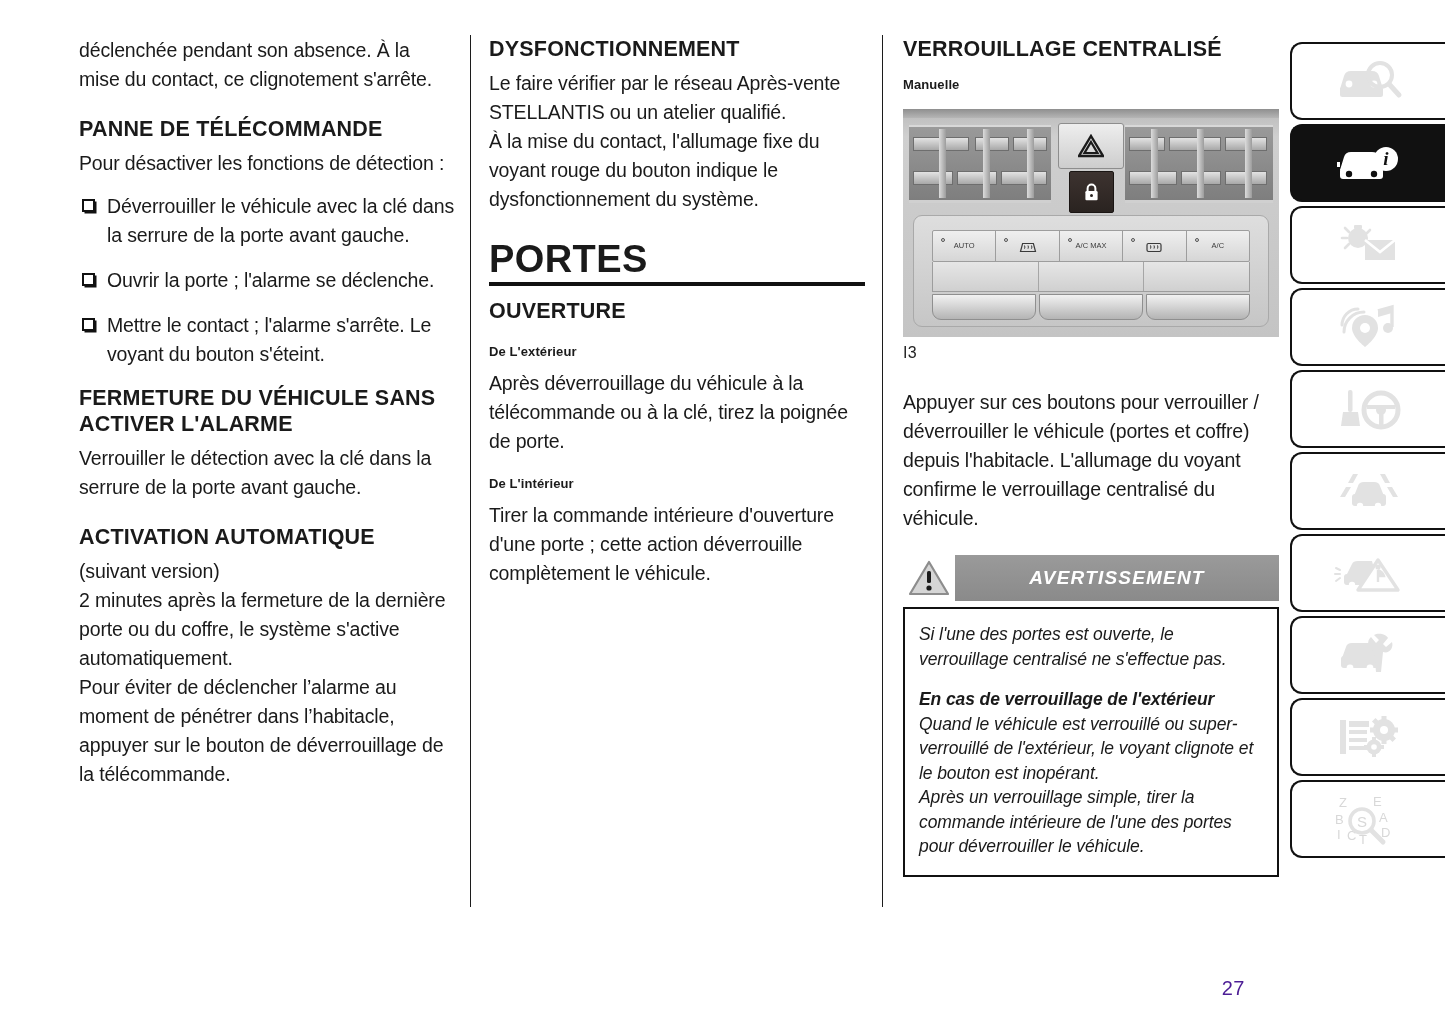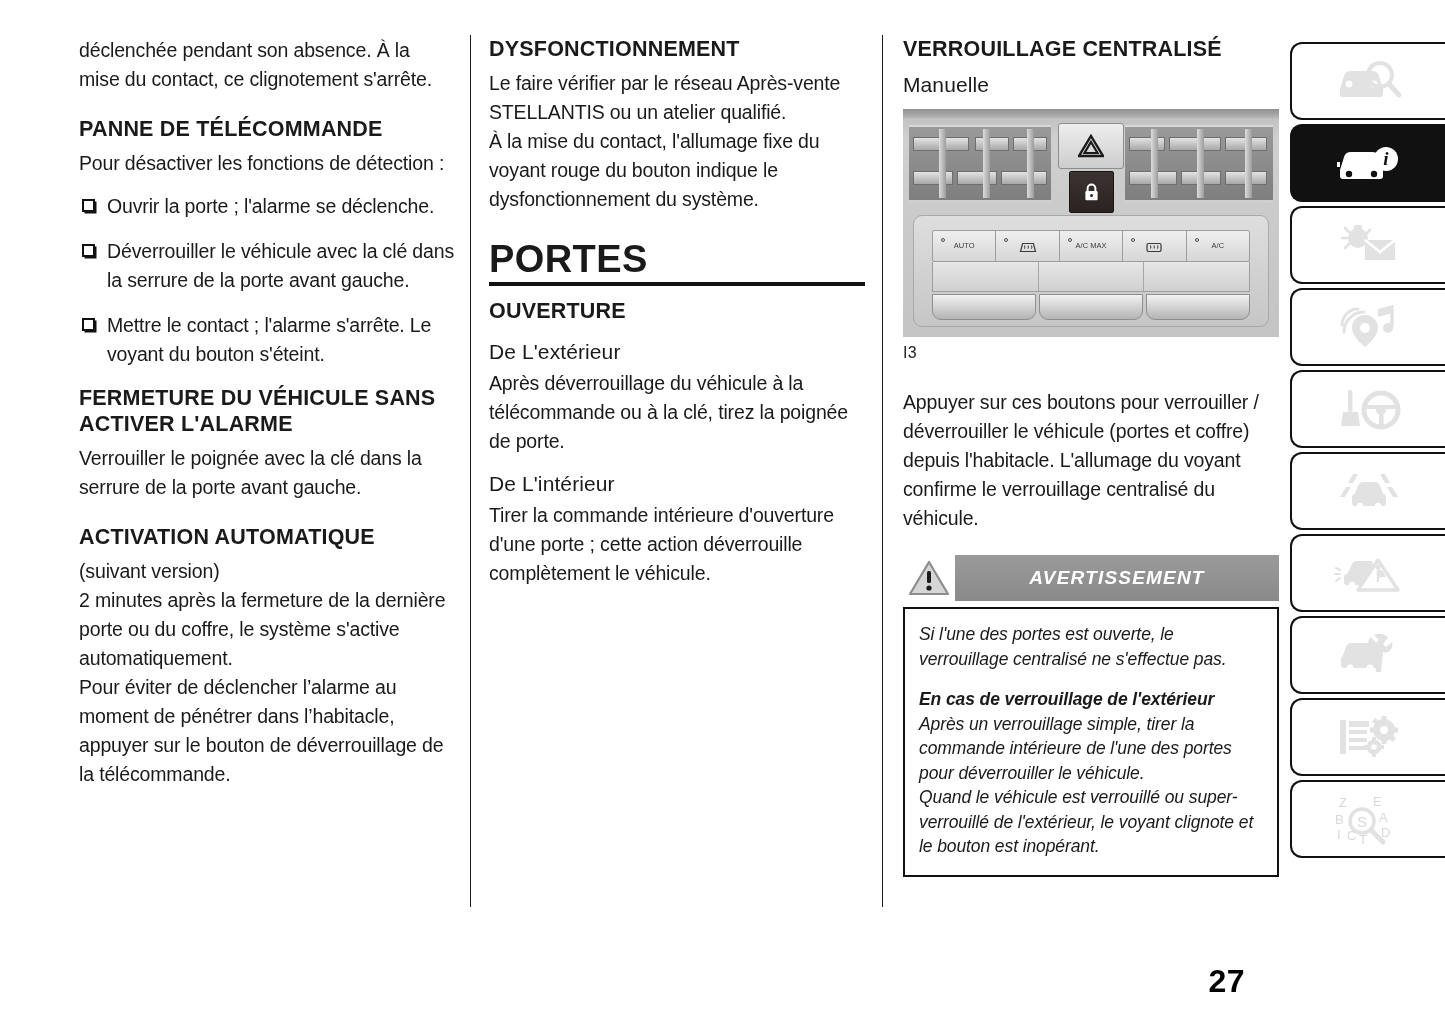--- a/index.html
+++ b/index.html
@@ -46,22 +46,22 @@
   h2.head {
     font-size: 21.5px;
     font-weight: 700;
     line-height: 26px;
     letter-spacing: 0.2px;
     margin-top: 22px;
     margin-bottom: 7px;
   }
   h2.head.tight { margin-top: 16px; }
   h3.subhead {
-    font-size: 21px;
-    font-weight: 400;
+    font-size: 13px;
+    font-weight: 700;
     line-height: 25px;
     letter-spacing: 0.1px;
     margin-top: 15px;
     margin-bottom: 5px;
   }
 
   
   ul.checks { list-style: none; margin-top: 14px; }
   ul.checks li {
     position: relative;
@@ -225,56 +225,56 @@
     border-right: none;
     border-radius: 12px 0 0 12px;
     display: flex; align-items: center; justify-content: center;
     overflow: hidden;
   }
   .tab.active { background: #111; }
   .tab svg { display: block; }
 
   .pagenum {
     position: absolute; right: 200px; bottom: 18px;
-    font-size: 32px; font-weight: 700; letter-spacing: 0.5px;
-    color: #000000;
+    font-size: 20px; font-weight: 400; letter-spacing: 0.5px;
+    color: #4c1d95;
   }
 </style>
 </head>
 <body>
 
 <div class="page">
 
   <div class="vrule" id="vrule1"></div>
   <div class="vrule" id="vrule2"></div>
 
   <div class="col" id="col1">
 
     <p class="body">déclenchée pendant son absence. À la mise du contact, ce clignotement s'arrête.</p>
 
     <h2 class="head">PANNE DE TÉLÉCOMMANDE</h2>
     <p class="body">Pour désactiver les fonctions de détection :</p>
 
     <ul class="checks">
+      <li>
+        <span class="sq"></span>
+        <span>Déverrouiller le véhicule avec la clé dans la serrure de la porte avant gauche.</span>
+      </li>
       <li>
         <span class="sq"></span>
         <span>Ouvrir la porte ; l'alarme se déclenche.</span>
       </li>
       <li>
         <span class="sq"></span>
-        <span>Déverrouiller le véhicule avec la clé dans la serrure de la porte avant gauche.</span>
-      </li>
-      <li>
-        <span class="sq"></span>
         <span>Mettre le contact ; l'alarme s'arrête. Le voyant du bouton s'éteint.</span>
       </li>
     </ul>
 
     <h2 class="head tight">FERMETURE DU VÉHICULE SANS ACTIVER L'ALARME</h2>
-    <p class="body">Verrouiller le poignée avec la clé dans la serrure de la porte avant gauche.</p>
+    <p class="body">Verrouiller le détection avec la clé dans la serrure de la porte avant gauche.</p>
 
     <h2 class="head">ACTIVATION AUTOMATIQUE</h2>
     <p class="body">(suivant version)</p>
     <p class="body">2 minutes après la fermeture de la dernière porte ou du coffre, le système s'active automatiquement.</p>
     <p class="body">Pour éviter de déclencher l’alarme au moment de pénétrer dans l’habitacle, appuyer sur le bouton de déverrouillage de la télécommande.</p>
   </div>
 
   <div class="col" id="col2">
 
     <h2 class="head" style="margin-top:0">DYSFONCTIONNEMENT</h2>
@@ -397,22 +397,22 @@
             <circle cx="21" cy="29" r="2.6" fill="#1b1b1b"></circle>
           </svg>
         </div>
         <div class="warn-title-bar">
           <span class="warn-title">AVERTISSEMENT</span>
         </div>
       </div>
       <div class="warn-body">
         <p>Si l'une des portes est ouverte, le verrouillage centralisé ne s'effectue pas.</p>
         <p class="strong">En cas de verrouillage de l'extérieur</p>
+        <p>Quand le véhicule est verrouillé ou super-verrouillé de l'extérieur, le voyant clignote et le bouton est inopérant.</p>
         <p>Après un verrouillage simple, tirer la commande intérieure de l'une des portes pour déverrouiller le véhicule.</p>
-        <p>Quand le véhicule est verrouillé ou super-verrouillé de l'extérieur, le voyant clignote et le bouton est inopérant.</p>
       </div>
     </div>
   </div>
 
   <div class="rail">
 
     <div class="tab">
       <svg width="74" height="50" viewBox="0 0 74 50">
         <path d="M8 33 L12 20 Q13.5 15 19 15 H40 Q45.5 15 47 20 L51 33 Z" fill="#e2e2e2"></path>
         <rect x="8" y="31" width="43" height="10" rx="2.5" fill="#e2e2e2"></rect>

